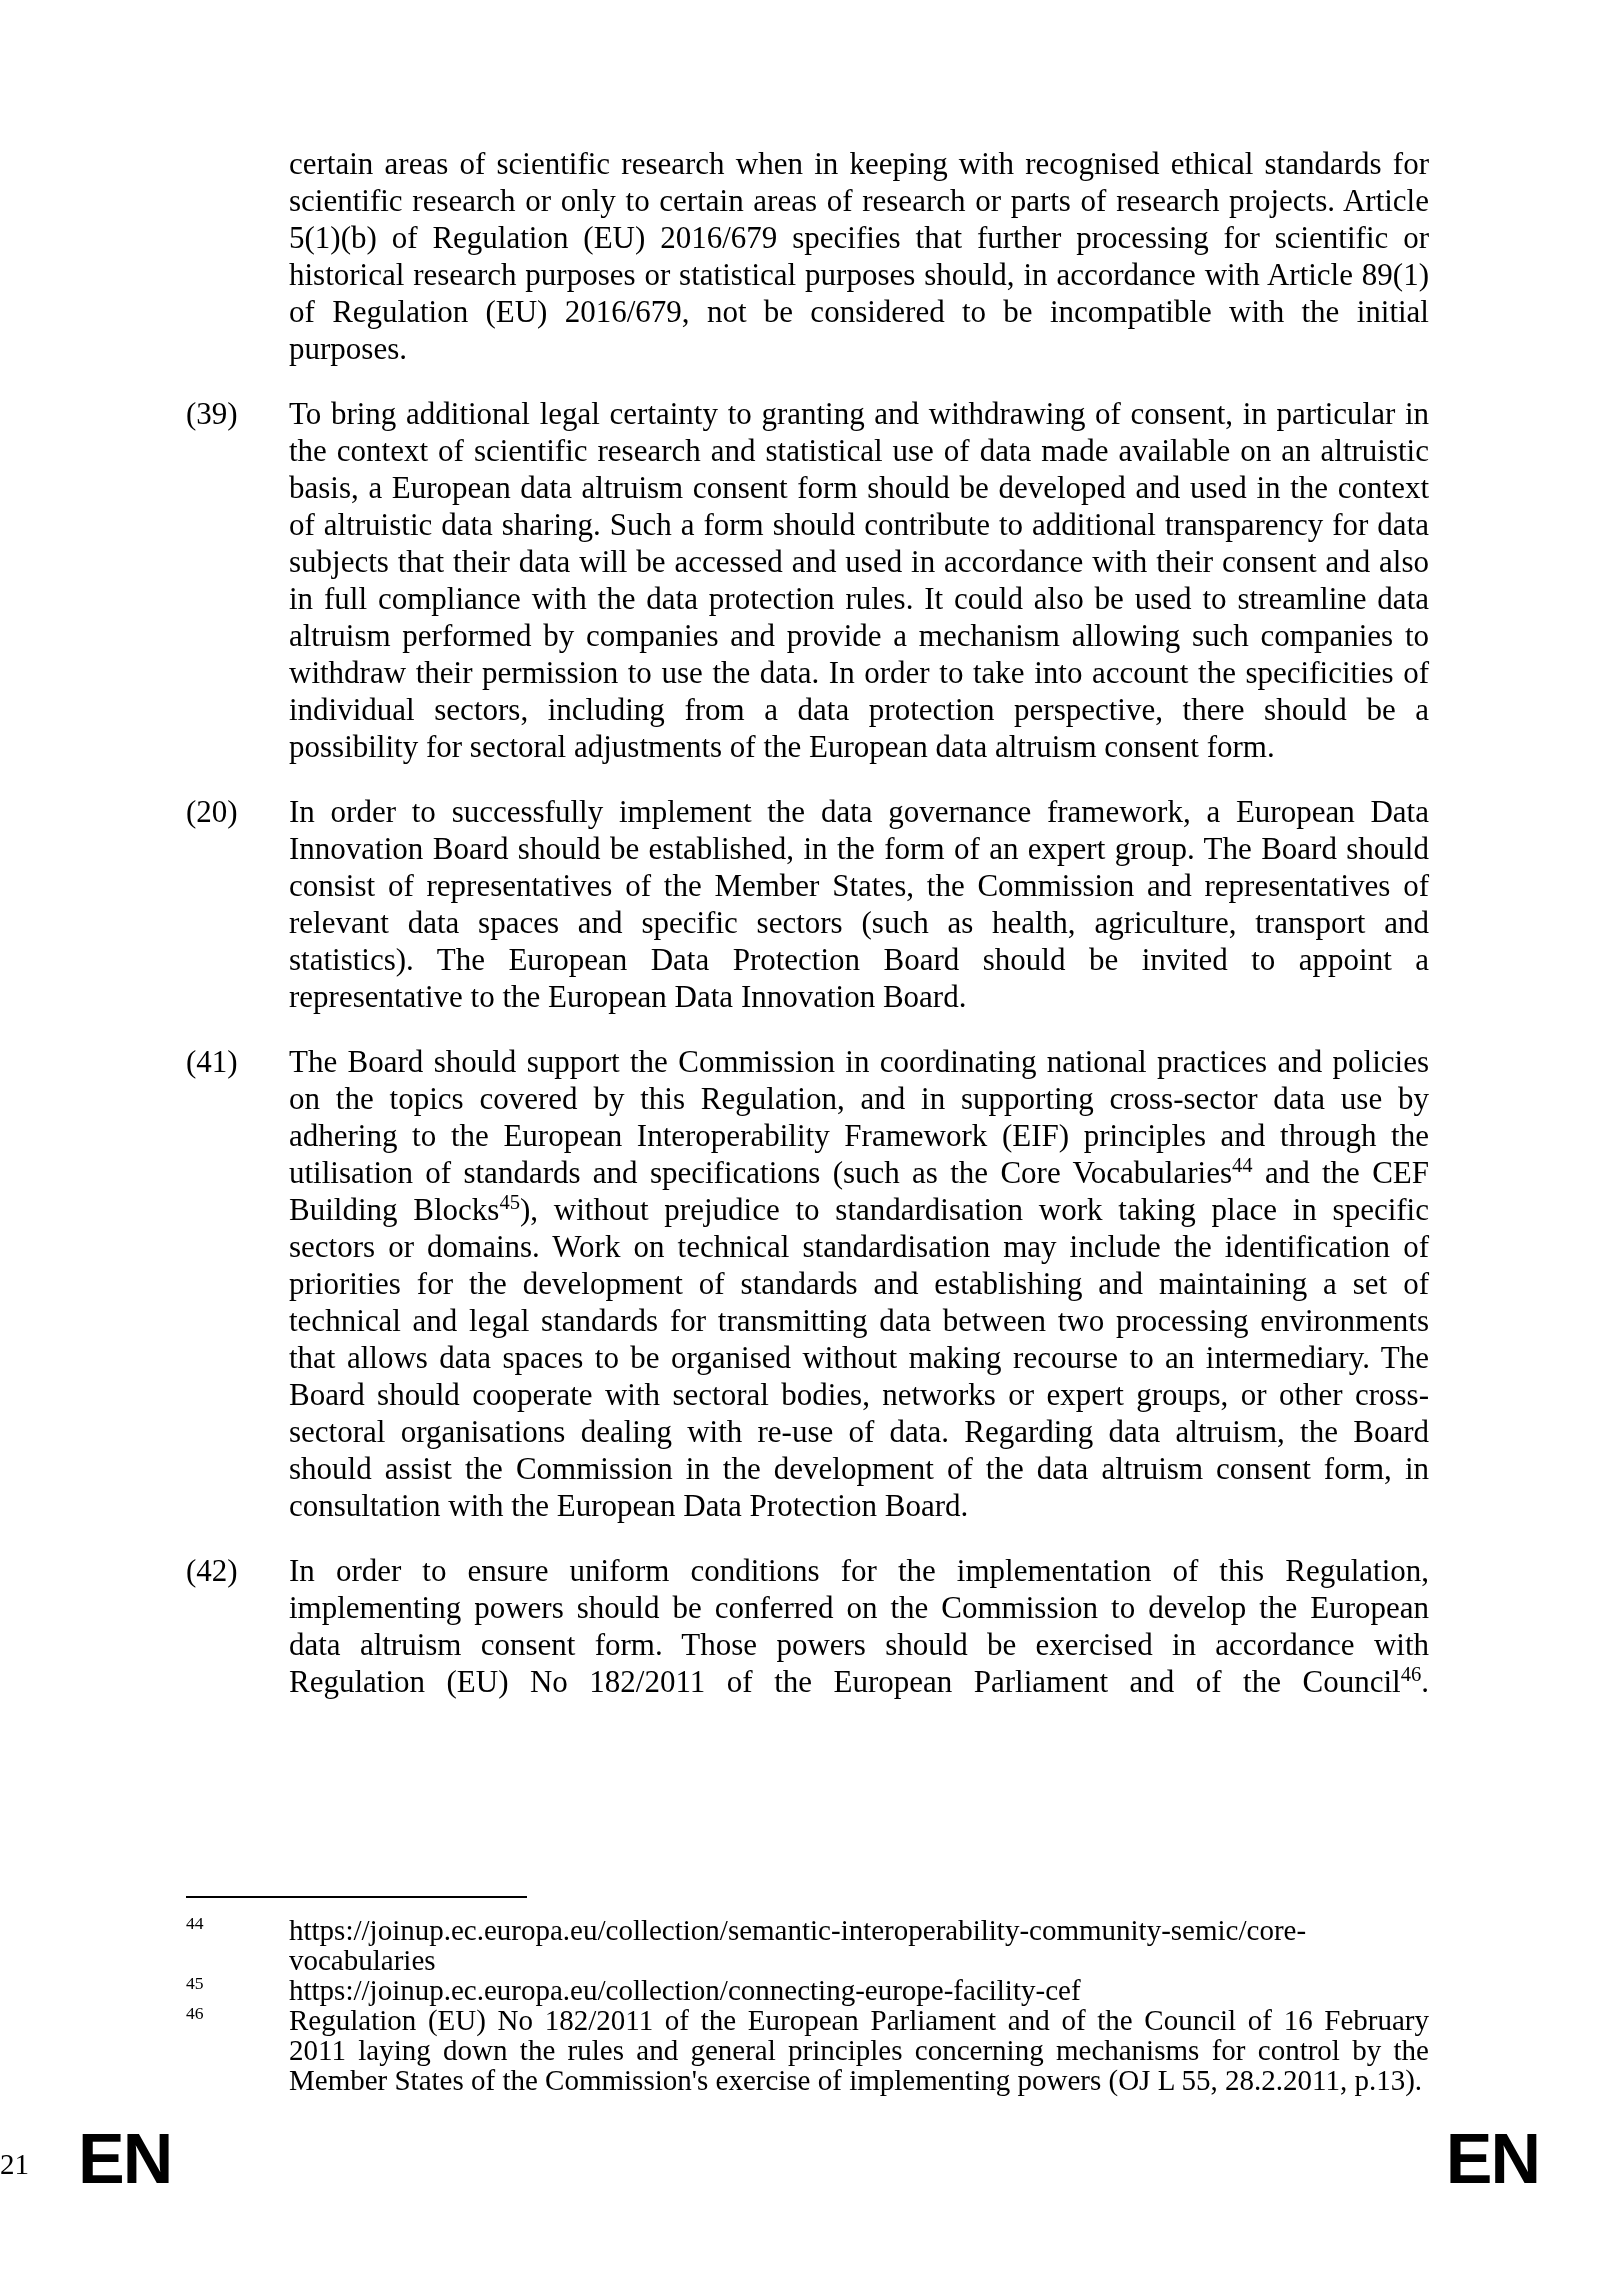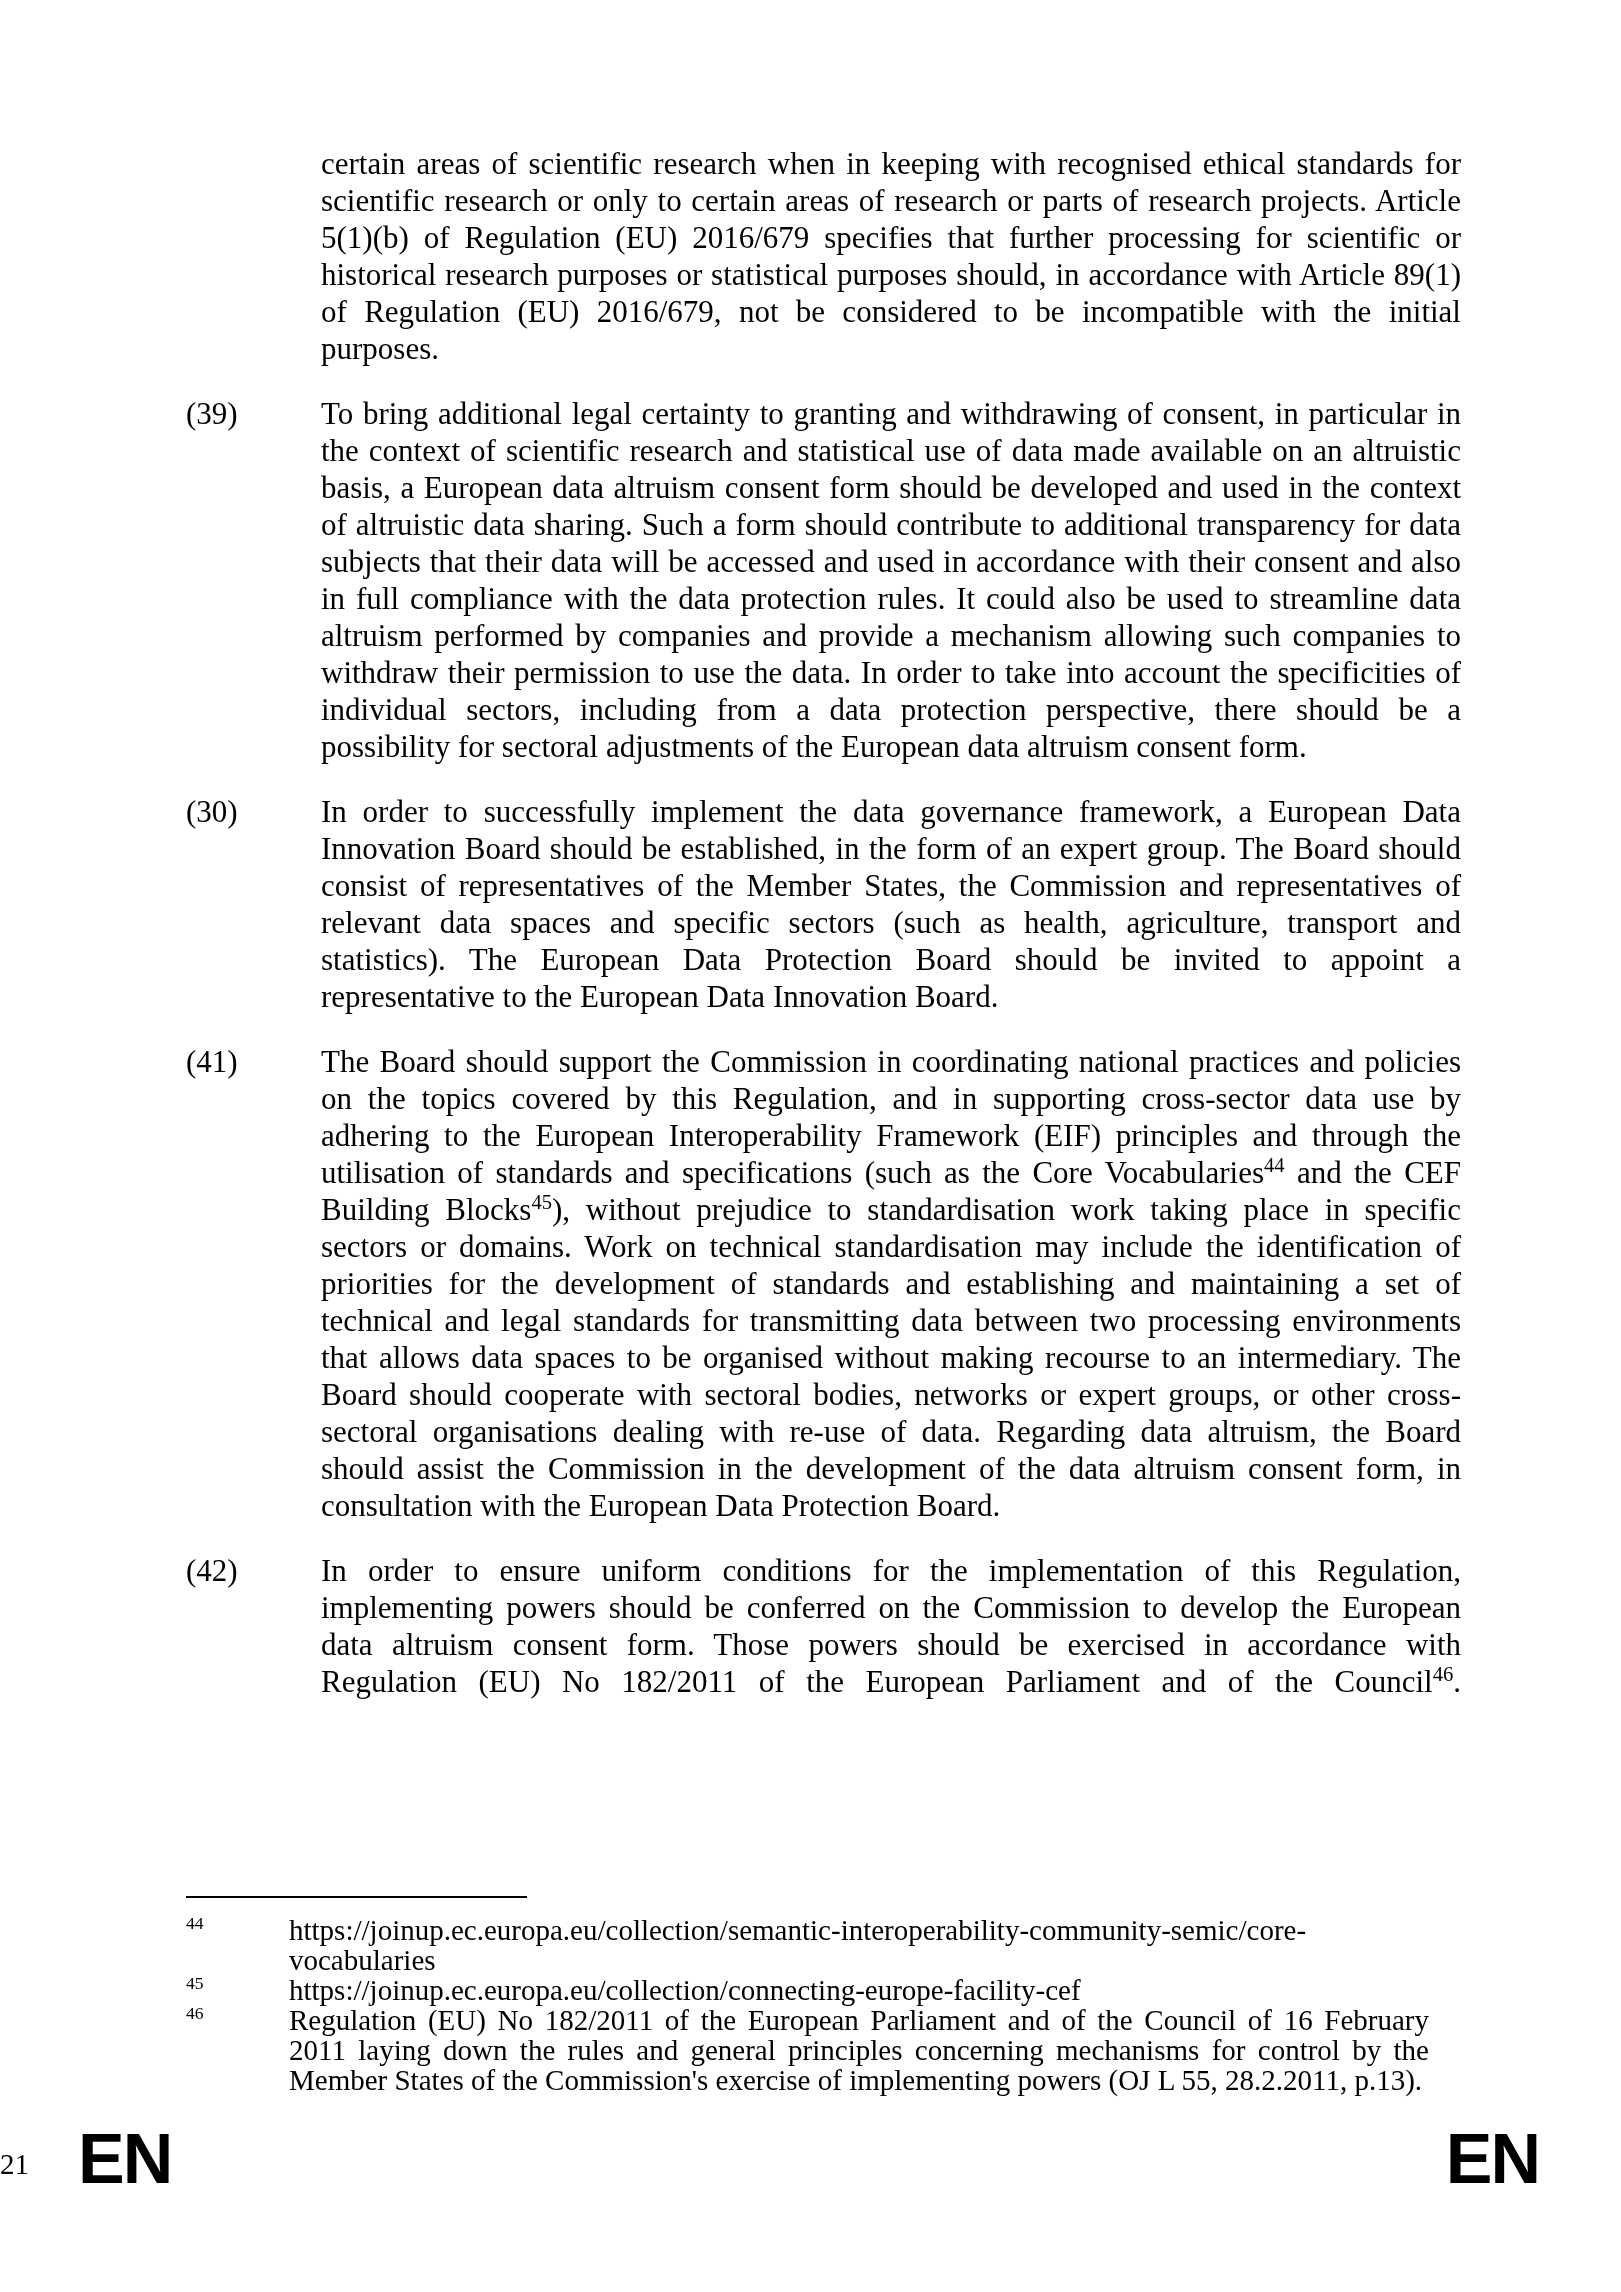--- a/index.html
+++ b/index.html
@@ -24,21 +24,20 @@
   .content {
     position: absolute;
     top: 145px;
     left: 186px;
     width: 1243px;
   }
   .para {
     display: grid;
     grid-template-columns: 103px 1140px;
     margin: 0 0 28px 0;
-    gap: 32px;
   }
   .para-num {
     font-size: 31px;
     line-height: 37px;
   }
   .para-text {
     font-size: 31px;
     line-height: 37px;
     text-align: justify;
   }
@@ -109,21 +108,21 @@
   <main class="content">
       <section class="para">
         <span class="para-num"></span>
         <div class="para-text">certain areas of scientific research when in keeping with recognised ethical standards for scientific research or only to certain areas of research or parts of research projects. Article 5(1)(b) of Regulation (EU) 2016/679 specifies that further processing for scientific or historical research purposes or statistical purposes should, in accordance with Article 89(1) of Regulation (EU) 2016/679, not be considered to be incompatible with the initial purposes.</div>
       </section>
       <section class="para">
         <span class="para-num">(39)</span>
         <div class="para-text">To bring additional legal certainty to granting and withdrawing of consent, in particular in the context of scientific research and statistical use of data made available on an altruistic basis, a European data altruism consent form should be developed and used in the context of altruistic data sharing. Such a form should contribute to additional transparency for data subjects that their data will be accessed and used in accordance with their consent and also in full compliance with the data protection rules. It could also be used to streamline data altruism performed by companies and provide a mechanism allowing such companies to withdraw their permission to use the data. In order to take into account the specificities of individual sectors, including from a data protection perspective, there should be a possibility for sectoral adjustments of the European data altruism consent form.</div>
       </section>
       <section class="para">
-        <span class="para-num">(30)</span>
+        <span class="para-num">(20)</span>
         <div class="para-text">In order to successfully implement the data governance framework, a European Data Innovation Board should be established, in the form of an expert group. The Board should consist of representatives of the Member States, the Commission and representatives of relevant data spaces and specific sectors (such as health, agriculture, transport and statistics). The European Data Protection Board should be invited to appoint a representative to the European Data Innovation Board.</div>
       </section>
       <section class="para">
         <span class="para-num">(41)</span>
         <div class="para-text">The Board should support the Commission in coordinating national practices and policies on the topics covered by this Regulation, and in supporting cross-sector data use by adhering to the European Interoperability Framework (EIF) principles and through the utilisation of standards and specifications (such as the Core Vocabularies<sup class="fn-ref">44</sup> and the CEF Building Blocks<sup class="fn-ref">45</sup>), without prejudice to standardisation work taking place in specific sectors or domains. Work on technical standardisation may include the identification of priorities for the development of standards and establishing and maintaining a set of technical and legal standards for transmitting data between two processing environments that allows data spaces to be organised without making recourse to an intermediary. The Board should cooperate with sectoral bodies, networks or expert groups, or other cross-sectoral organisations dealing with re-use of data. Regarding data altruism, the Board should assist the Commission in the development of the data altruism consent form, in consultation with the European Data Protection Board.</div>
       </section>
       <section class="para">
         <span class="para-num">(42)</span>
         <div class="para-text">In order to ensure uniform conditions for the implementation of this Regulation, implementing powers should be conferred on the Commission to develop the European data altruism consent form. Those powers should be exercised in accordance with Regulation (EU) No 182/2011 of the European Parliament and of the Council<sup class="fn-ref">46</sup>.</div>
       </section>

